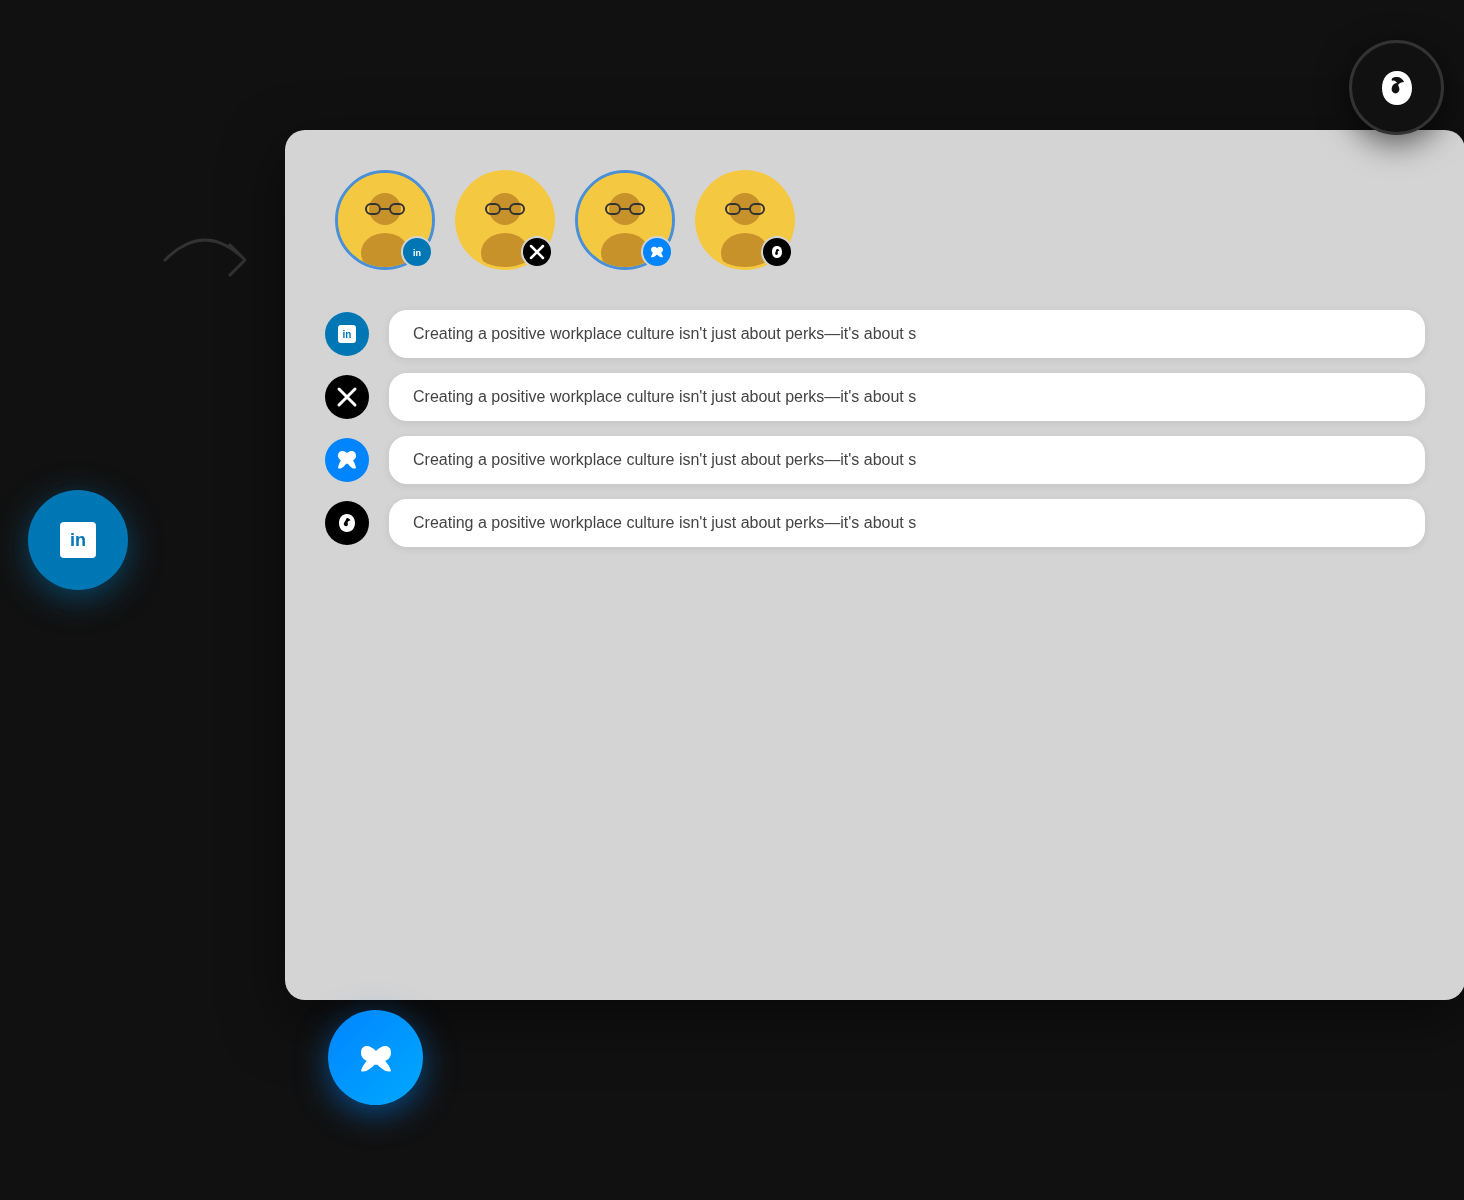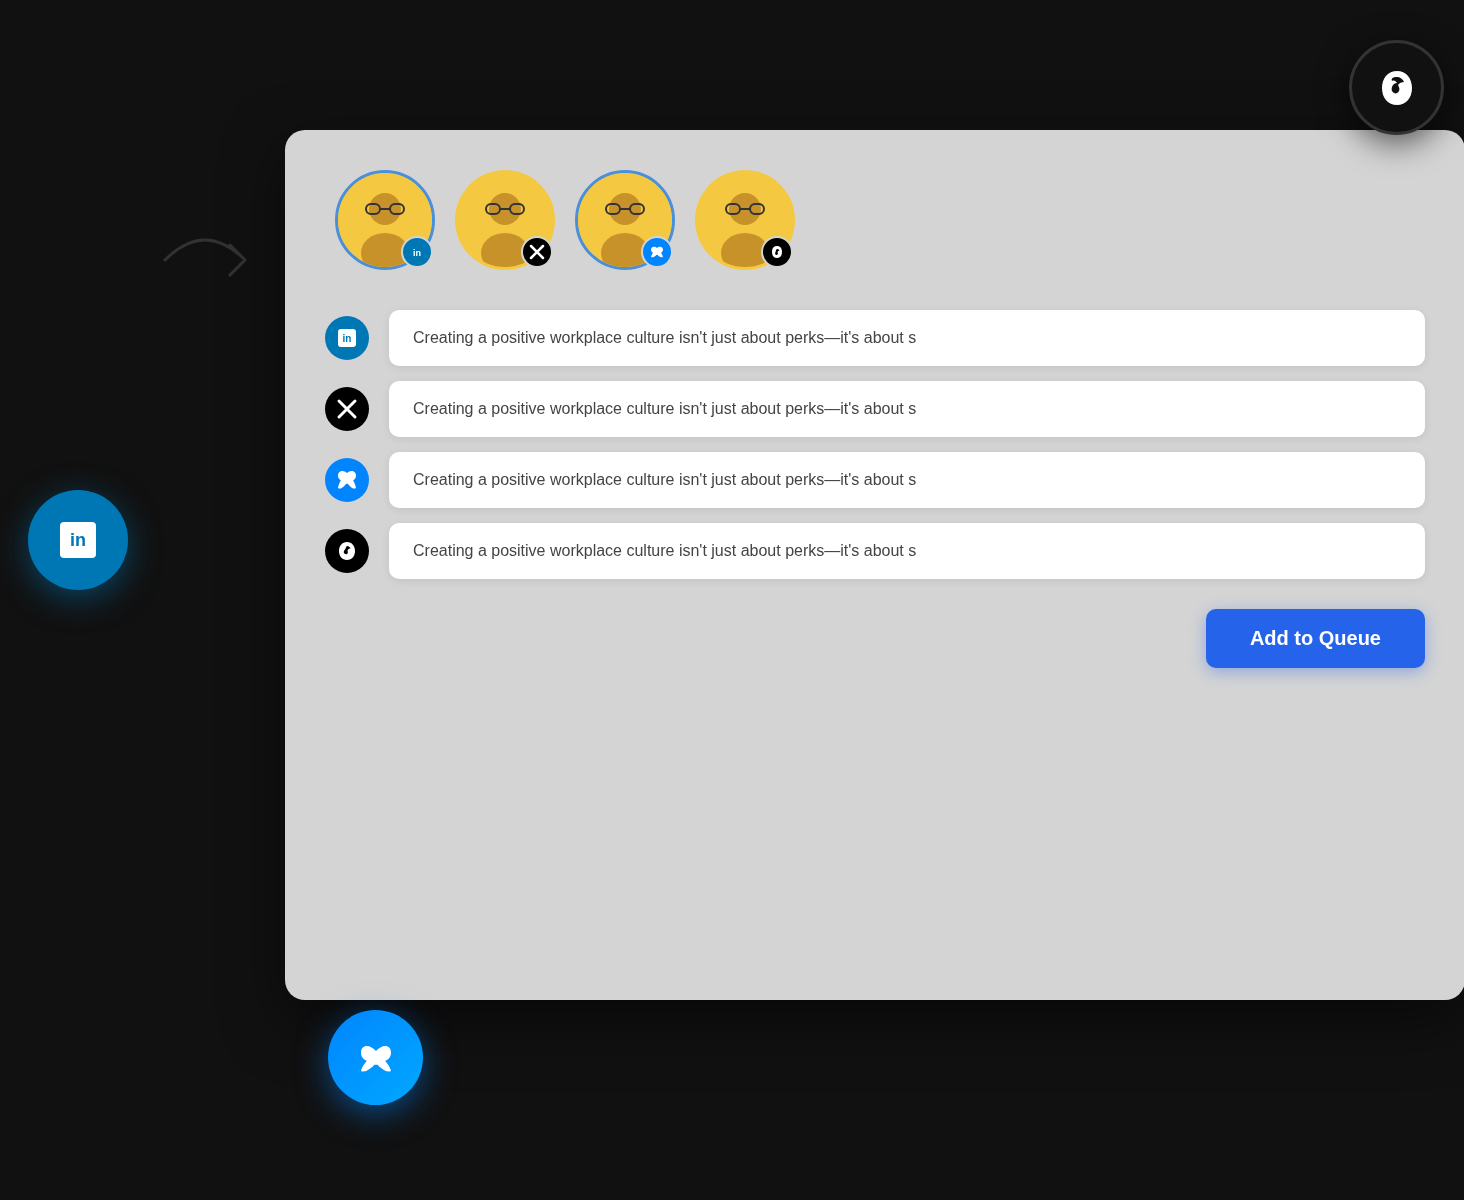--- a/index.html
+++ b/index.html
@@ -159,29 +159,29 @@
     }
 
     .platform-icon.linkedin { background: #0077b5; }
     .platform-icon.twitter { background: #000; }
     .platform-icon.bluesky { background: #0085ff; }
     .platform-icon.threads { background: #000; }
 
     .post-text-box {
       flex: 1;
       background: #fff;
-      border-radius: 10px;
+      border-radius: 18px;
       padding: 18px 24px;
       font-size: 16px;
       color: #444;
       white-space: nowrap;
       overflow: hidden;
       text-overflow: ellipsis;
       box-shadow: 0 2px 8px rgba(0,0,0,0.08);
-      height: 56px;
+      height: 48px;
       display: flex;
       align-items: center;
     }
 
     
     .bottom-actions {
       display: flex;
       justify-content: flex-end;
       gap: 16px;
       align-items: center;
@@ -368,17 +368,14 @@
           <path d="M12 3C7 3 4 7 4 12C4 17 7 21 12 21C17 21 20 17 20 12C20 7 17 3 12 3ZM12 7C13.5 7 15 8 15.5 9.5C14.5 9.5 13 10 12.5 11.5C13 13 13 14.5 12 15C11 15.5 9.5 15 9 14C8.5 13 9 11.5 10 10.5C11 9.5 11 7.5 12 7Z" fill="white"></path>
         </svg>
       </div>
       <div class="post-text-box">
         <span>Creating a positive workplace culture isn't just about perks—it's about s</span>
       </div>
     </div>
   </div>
 
   <div class="bottom-actions">
-    <button class="add-queue-btn">
-      <span>Add to Queue</span>
-    </button>
   </div>
 </div>
 
 </body></html>

